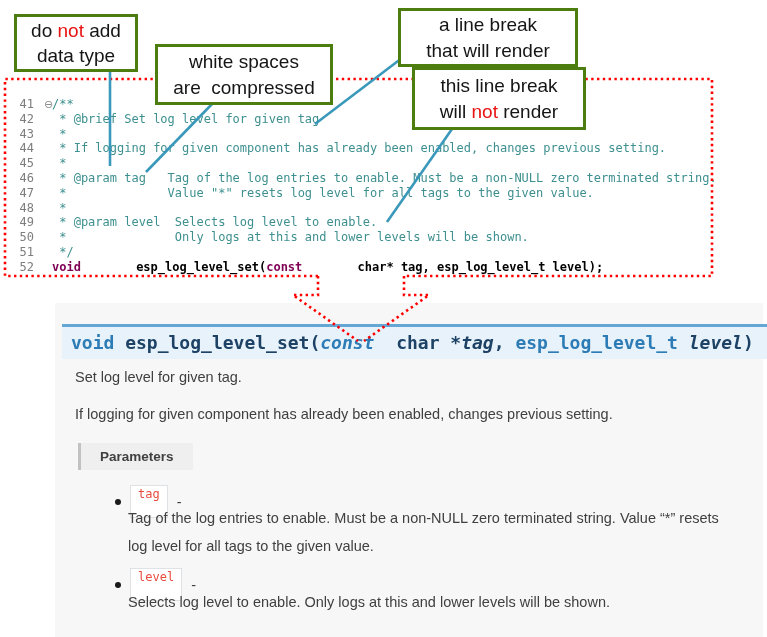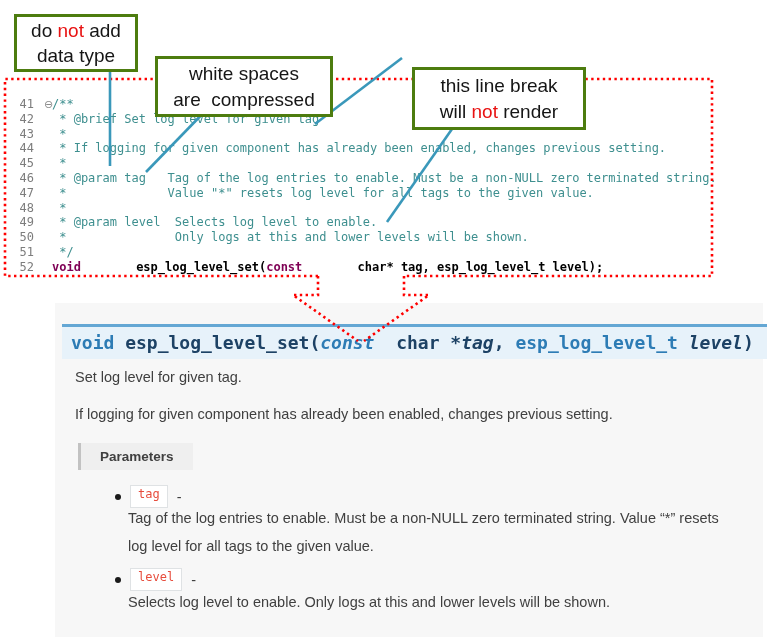--- a/index.html
+++ b/index.html
@@ -33,21 +33,21 @@
           border-top:3px solid #64a7d4;padding:5px 24px 6px 9px;white-space:pre;
           font-family:"DejaVu Sans Mono","Liberation Mono",monospace;font-size:18px;font-weight:bold;}
   .sg-b{color:#2d7cb5;}
   .sg-d{color:#1d4265;}
   .sg-i{font-style:italic;}
   .docbody{position:absolute;color:#404040;font-size:14.5px;line-height:1.45;}
   #paramsbox{position:absolute;left:23px;top:140px;display:inline-block;background:#efefef;
              border-left:3px solid #c2c2c2;padding:6px 19px;font-size:13.5px;font-weight:bold;color:#404040;}
   .bulletrow{position:absolute;display:flex;align-items:center;gap:9px;}
   .bdot{width:6px;height:6px;border-radius:50%;background:#1a1a1a;flex:0 0 auto;}
-  .chip{background:#ffffff;border:1px solid #dfe2e4;color:#e74c3c;padding:1px 7px 6px 7px;
+  .chip{background:#ffffff;border:1px solid #dfe2e4;color:#e74c3c;padding:1px 7px 16px 7px;
         font-family:"DejaVu Sans Mono","Liberation Mono",monospace;font-size:12px;}
   .bdash{color:#404040;font-size:14.5px;}
   .bdesc{position:absolute;left:73px;max-width:600px;color:#404040;font-size:14.5px;line-height:1.9;}
 </style>
 </head>
 <body>
 
 <div id="stage">
 
   <div id="editor">
@@ -100,24 +100,28 @@
     <line x1="213" y1="103" x2="146" y2="172" stroke="#3a98ba" stroke-width="2.6"></line>
     <line x1="402" y1="58" x2="315" y2="124" stroke="#3a98ba" stroke-width="2.6"></line>
     <line x1="452" y1="129" x2="387" y2="222" stroke="#3a98ba" stroke-width="2.6"></line>
   </svg>
 
   <div class="callout" style="left:14px;top:14px;width:118px;height:52px">
     <div><span>do </span><span class="rednot">not</span><span> add</span></div>
     <div>data type</div>
   </div>
 
-  <div class="callout" style="left:155px;top:56px;width:172px;height:55px">
+  <div class="callout" style="left:155px;top:44px;width:172px;height:55px">
     <div>white spaces</div>
     <div class="pre">are  compressed</div>
   </div>
 
+  <div class="callout" style="left:398px;top:8px;width:174px;height:53px">
+    <div>a line break</div>
+    <div>that will render</div>
+  </div>
 
   <div class="callout" style="left:412px;top:67px;width:168px;height:57px">
     <div>this line break</div>
     <div><span>will </span><span class="rednot">not</span><span> render</span></div>
   </div>
 
 </div>
 
 </body></html>

